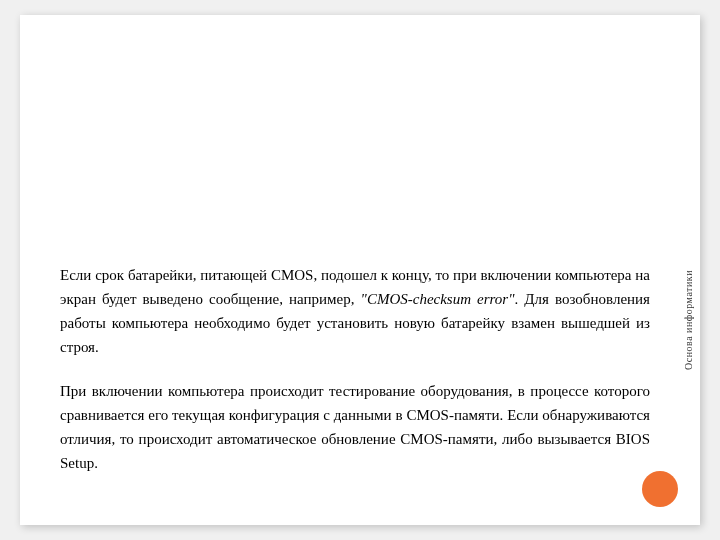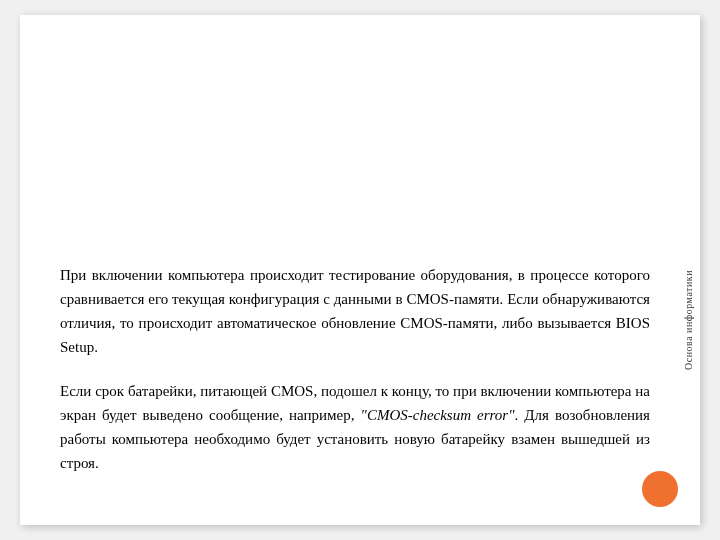--- a/index.html
+++ b/index.html
@@ -82,24 +82,24 @@
 </head>
 <body>
 
 <div class="slide-container">
 
   <div class="side-label">Основа информатики</div>
 
   <div class="content-area">
 
     <p class="paragraph">
-      <span>При включении компьютера происходит тестирование оборудования, в процессе которого сравнивается его текущая конфигурация с данными в CMOS-памяти. Если обнаруживаются отличия, то происходит автоматическое обновление CMOS-памяти, либо вызывается BIOS Setup.</span>
+      <span>Если срок батарейки, питающей CMOS, подошел к концу, то при включении компьютера на экран будет выведено сообщение, например, </span><span class="italic">"CMOS-checksum  error"</span><span>. Для возобновления работы компьютера необходимо будет установить новую батарейку взамен вышедшей из строя.</span>
     </p>
 
     <p class="paragraph">
-      <span>Если срок батарейки, питающей CMOS, подошел к концу, то при включении компьютера на экран будет выведено сообщение, например, </span><span class="italic">"CMOS-checksum  error"</span><span>. Для возобновления работы компьютера необходимо будет установить новую батарейку взамен вышедшей из строя.</span>
+      <span>При включении компьютера происходит тестирование оборудования, в процессе которого сравнивается его текущая конфигурация с данными в CMOS-памяти. Если обнаруживаются отличия, то происходит автоматическое обновление CMOS-памяти, либо вызывается BIOS Setup.</span>
     </p>
 
   </div>
 
   <div class="orange-circle"></div>
 
 </div>
 
 </body></html>

